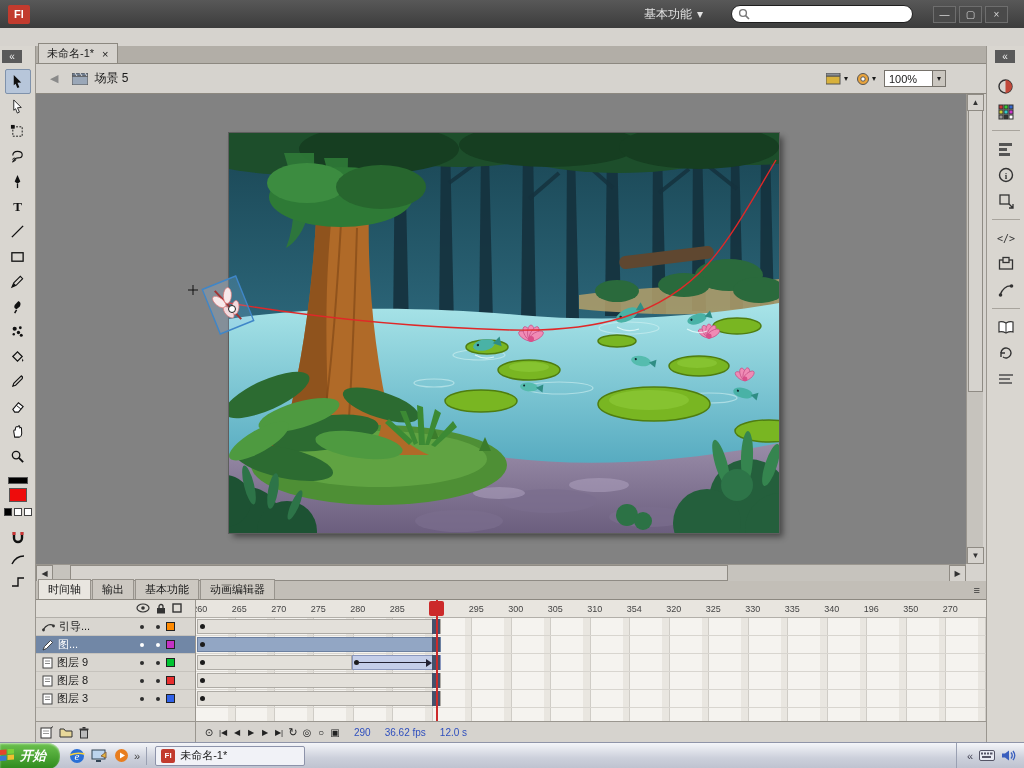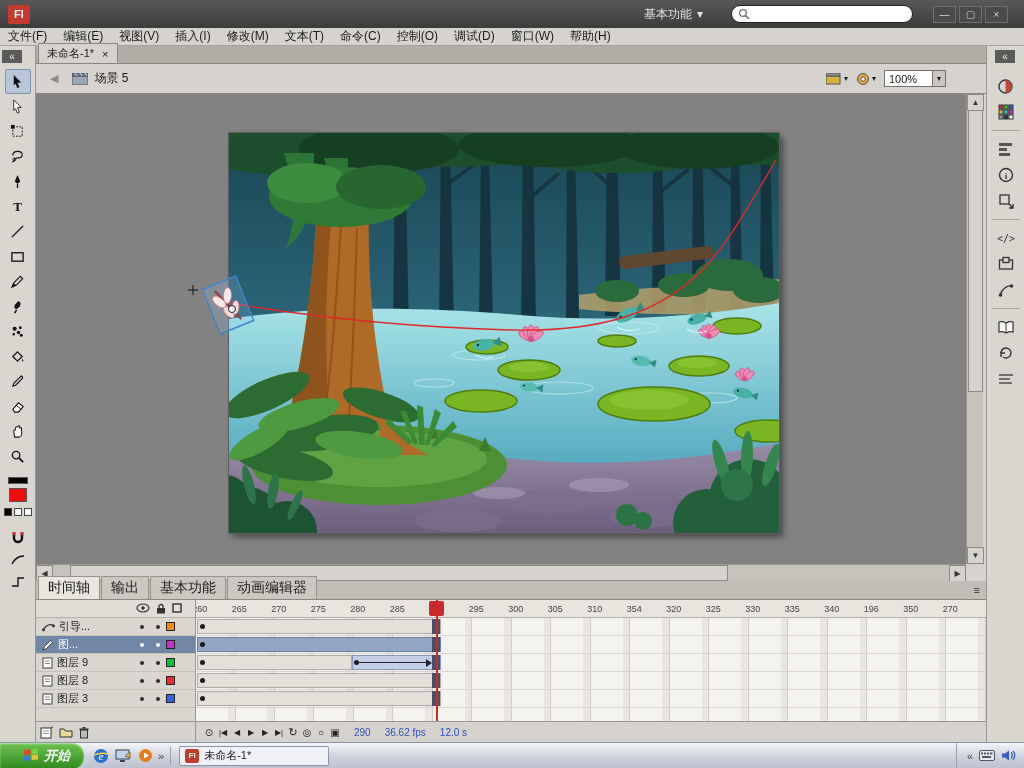--- a/index.html
+++ b/index.html
@@ -48,21 +48,21 @@
 
 .vscroll{position:absolute;left:966px;top:94px;width:17px;height:470px;background:#c6c3bd;border-left:1px solid #9a968f;}
 .hscroll{position:absolute;left:36px;top:564px;width:930px;height:17px;background:#c6c3bd;border-top:1px solid #9a968f;display:flex;}
 .sb-btn{width:17px;height:17px;background:#d6d3ce;border:1px solid #8f8b84;font-size:8px;display:flex;align-items:center;justify-content:center;color:#333;flex:none;}
 .vthumb{position:absolute;left:1px;top:16px;width:15px;height:282px;background:#d6d3ce;border:1px solid #8f8b84;}
 .hthumb{position:absolute;left:17px;top:0;width:658px;height:16px;background:#d6d3ce;border:1px solid #8f8b84;}
 .corner{position:absolute;left:966px;top:564px;width:18px;height:17px;background:#d6d3ce;}
 
 .timeline{position:absolute;left:36px;top:581px;right:38px;bottom:26px;background:#d6d3ce;}
 .tl-tabs{height:19px;background:#c2beb7;display:flex;align-items:flex-end;padding-left:2px;gap:1px;border-bottom:1px solid #8c8880;position:relative;}
-.tl-tab{padding:2px 9px;font-size:14px;background:#ccc8c1;border:1px solid #98948d;border-bottom:none;}
+.tl-tab{padding:2px 9px;font-size:11px;background:#ccc8c1;border:1px solid #98948d;border-bottom:none;}
 .tl-tab.active{background:#e9e6e0;}
 .tl-menu{position:absolute;right:6px;top:3px;font-size:11px;color:#333;}
 .tl-layers{position:absolute;left:0;top:19px;width:160px;bottom:21px;background:#d9d6d0;border-right:1px solid #9a968f;}
 .lp-head{height:18px;border-bottom:1px solid #b2afa9;background:#e0ddd7;position:relative;}
 .lp-head svg{position:absolute;top:3px;}
 .layer-row{height:18px;display:flex;align-items:center;border-bottom:1px solid #c6c3bd;font-size:11px;padding-left:6px;position:relative;gap:4px;}
 .layer-row.selected{background:#7187a6;color:#fff;}
 .ldot{width:4px;height:4px;border-radius:50%;background:#2e2e2e;position:absolute;top:7px;}
 .selected .ldot{background:#fff;}
 .lswatch{width:9px;height:9px;border:1px solid #222;position:absolute;right:20px;top:4px;}
@@ -86,21 +86,21 @@
 .pb{min-width:14px;height:14px;display:flex;align-items:center;justify-content:center;color:#222;font-size:8px;border:1px solid transparent;}
 .tl-vals{display:flex;gap:14px;margin-left:12px;color:#2f4fbe;}
 
 .dock{position:absolute;right:0;top:46px;width:38px;bottom:26px;background:#d9d6d0;border-left:1px solid #9a968f;}
 .dock .collapse{margin-left:8px;}
 .dock-icons{display:flex;flex-direction:column;align-items:center;margin-top:10px;}
 .dicon{width:26px;height:24px;display:flex;align-items:center;justify-content:center;margin:1px 0;}
 .dsep{width:28px;height:1px;background:#a8a49d;margin:5px 0;}
 
 .taskbar{position:absolute;left:0;bottom:0;width:1024px;height:26px;background:linear-gradient(#f4f5f9,#ccd0db 60%,#bfc3d0);display:flex;align-items:center;border-top:1px solid #8f94a8;}
-.startbtn{height:26px;padding:0 14px 0 24px;background:linear-gradient(#6cc24f,#2f8a1d);border-radius:0 12px 12px 0;display:flex;align-items:center;gap:5px;color:#fff;font-weight:bold;font-size:13px;font-style:italic;box-shadow:inset 0 1px 2px rgba(255,255,255,.6);}
+.startbtn{height:26px;padding:0 14px 0 0;background:linear-gradient(#6cc24f,#2f8a1d);border-radius:0 12px 12px 0;display:flex;align-items:center;gap:5px;color:#fff;font-weight:bold;font-size:13px;font-style:italic;box-shadow:inset 0 1px 2px rgba(255,255,255,.6);}
 .qlaunch{display:flex;align-items:center;gap:4px;margin-left:8px;padding-right:6px;border-right:1px solid #9aa0b2;}
 .qicon{width:18px;height:18px;display:flex;align-items:center;justify-content:center;}
 .taskbtn{margin-left:8px;height:20px;width:150px;background:#f1f2f7;border:1px solid #8d93aa;border-radius:2px;display:flex;align-items:center;gap:5px;padding:0 5px;font-size:11px;}
 .tasklogo{width:14px;height:14px;background:#c23b2e;color:#fff;font-size:8px;font-weight:bold;display:flex;align-items:center;justify-content:center;border-radius:2px;}
 .tray{margin-left:auto;height:100%;display:flex;align-items:center;gap:6px;padding:0 8px 0 10px;border-left:1px solid #9aa0b2;}
 </style>
 </head>
 <body>
 
 <div class="app">
@@ -118,33 +118,20 @@
         </svg>
       <input placeholder="" style="">
     </div>
     <div class="winbtns">
       <div class="winbtn">—</div>
       <div class="winbtn">▢</div>
       <div class="winbtn">×</div>
     </div>
   </div>
 
-  <div class="menubar">
-      <span>文件(F)</span>
-      <span>编辑(E)</span>
-      <span>视图(V)</span>
-      <span>插入(I)</span>
-      <span>修改(M)</span>
-      <span>文本(T)</span>
-      <span>命令(C)</span>
-      <span>控制(O)</span>
-      <span>调试(D)</span>
-      <span>窗口(W)</span>
-      <span>帮助(H)</span>
-    </div>
 
   <div class="toolbar">
     <div class="collapse">«</div>
     <div class="tools">
       <div class="tool selected">
           <svg width="15" height="15" viewBox="0 0 16 16">
             <path d="M4 1 L12 9 L8 9.3 L10 14 L7.8 15 L6 10.4 L4 12 Z" fill="#111"></path>
           </svg>
         </div>
       <div class="tool">

